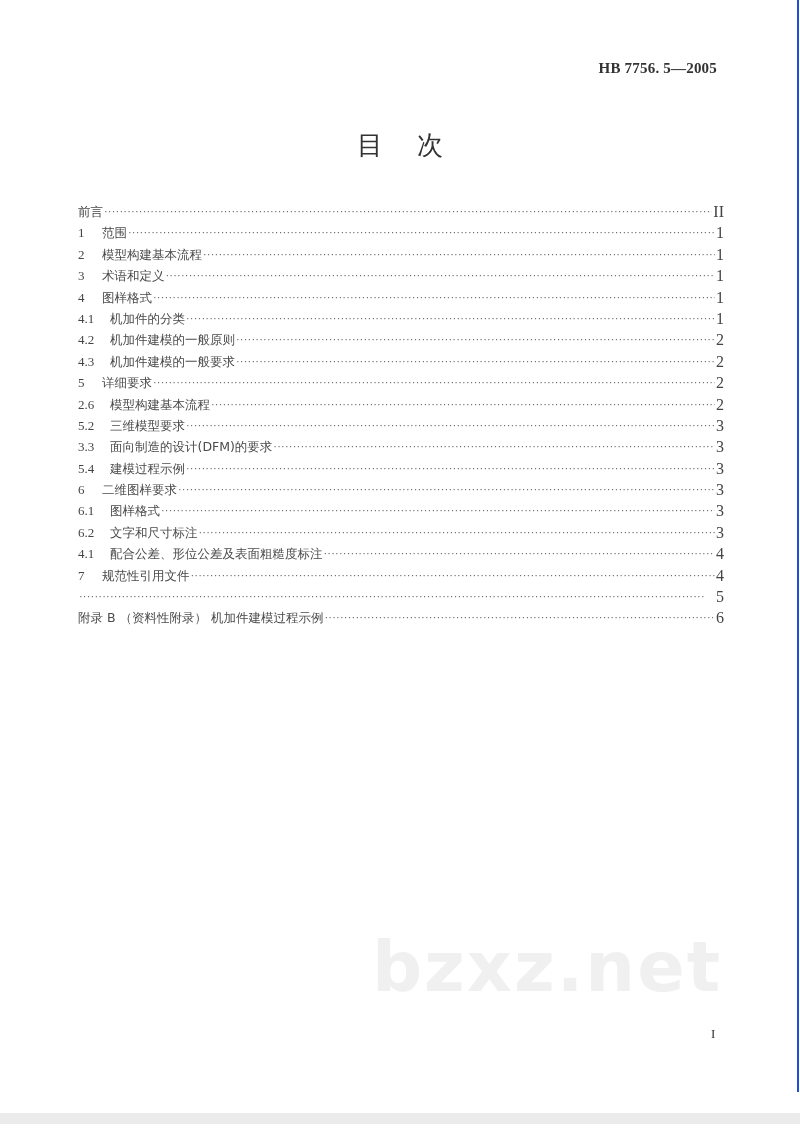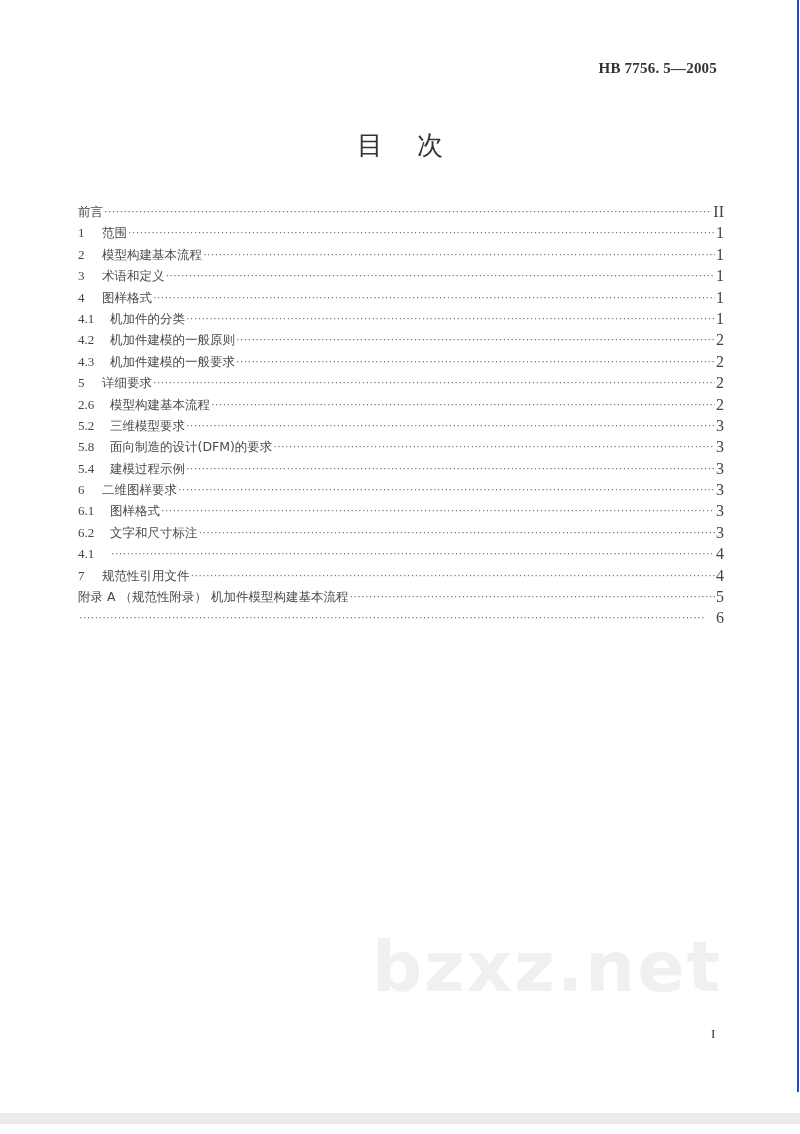--- a/index.html
+++ b/index.html
@@ -143,21 +143,21 @@
         <span class="leader">··································································································································································</span>
         <span class="page-no">2</span>
       </div>
       <div class="toc-row">
         <span class="num l2">5.2</span>
         <span class="label">三维模型要求</span>
         <span class="leader">··································································································································································</span>
         <span class="page-no">3</span>
       </div>
       <div class="toc-row">
-        <span class="num l2">5.8</span>
+        <span class="num l2">3.3</span>
         <span class="label">面向制造的设计(DFM)的要求</span>
         <span class="leader">··································································································································································</span>
         <span class="page-no">3</span>
       </div>
       <div class="toc-row">
         <span class="num l2">5.4</span>
         <span class="label">建模过程示例</span>
         <span class="leader">··································································································································································</span>
         <span class="page-no">3</span>
       </div>
@@ -174,35 +174,36 @@
         <span class="page-no">3</span>
       </div>
       <div class="toc-row">
         <span class="num l2">6.2</span>
         <span class="label">文字和尺寸标注</span>
         <span class="leader">··································································································································································</span>
         <span class="page-no">3</span>
       </div>
       <div class="toc-row">
         <span class="num l2">4.1</span>
+        <span class="label">配合公差、形位公差及表面粗糙度标注</span>
         <span class="leader">··································································································································································</span>
         <span class="page-no">4</span>
       </div>
       <div class="toc-row">
         <span class="num l1">7</span>
         <span class="label">规范性引用文件</span>
         <span class="leader">··································································································································································</span>
         <span class="page-no">4</span>
       </div>
       <div class="toc-row">
-        <span class="label">附录 A （规范性附录） 机加件模型构建基本流程</span>
         <span class="leader">··································································································································································</span>
         <span class="page-no">5</span>
       </div>
       <div class="toc-row">
+        <span class="label">附录 B （资料性附录） 机加件建模过程示例</span>
         <span class="leader">··································································································································································</span>
         <span class="page-no">6</span>
       </div>
     </div>
 
   <div class="watermark">bzxz.net</div>
   <div class="page-number">I</div>
 </div>
 <div class="bottom-strip"></div>
 <div class="bottom-gap"></div>

